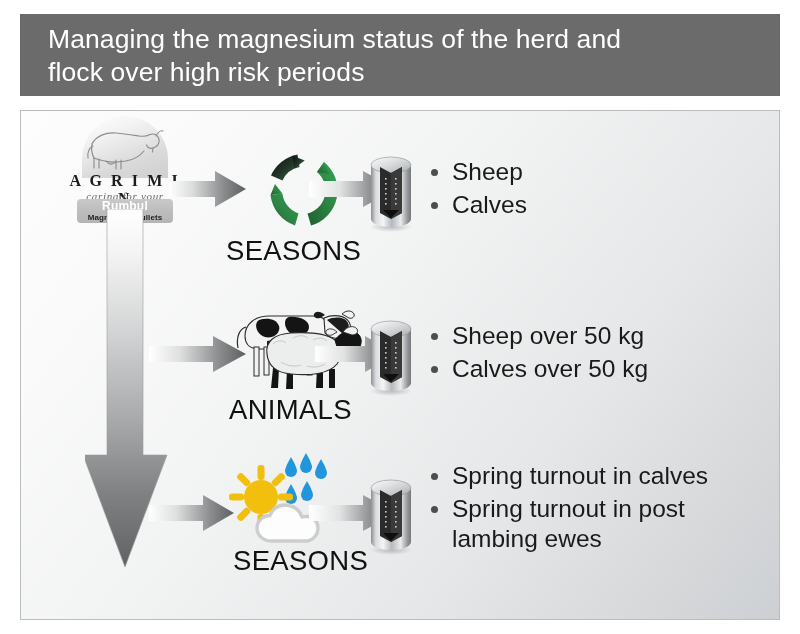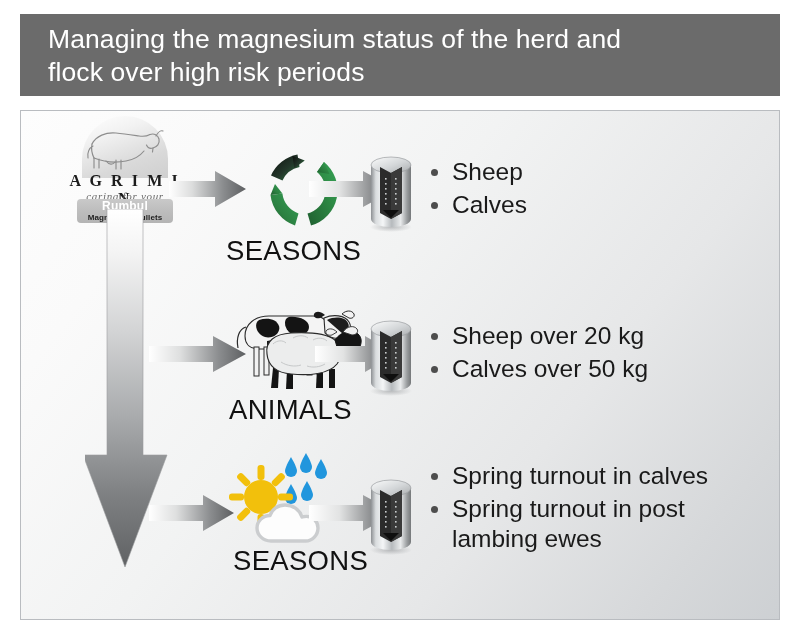--- a/index.html
+++ b/index.html
@@ -411,21 +411,21 @@
             <rect x="28" y="34" width="1.6" height="1.6"></rect>
               <rect x="28" y="39" width="1.6" height="1.6"></rect>
             <rect x="28" y="44" width="1.6" height="1.6"></rect>
               <rect x="28" y="49" width="1.6" height="1.6"></rect>
           </g>
           <path d="M16 56 L24 64 L32 56 Z" fill="#0e0e0e"></path>
         </svg>
       </div>
 
       <ul class="bullet-list" style="left:406px;top:25px;width:300px;">
-        <li>Sheep over 20 kg</li>
+        <li>Sheep over 50 kg</li>
         <li> Calves over 50 kg</li>
       </ul>
     </div>
 
     <div class="row row-seasons">
 
       <div class="arrow-in" style="left:128px;top:42px;">
         <svg width="86" height="40" viewBox="0 0 86 40" aria-hidden="true">
           <defs>
             <linearGradient id="gA5" x1="0" y1="0" x2="1" y2="0">

